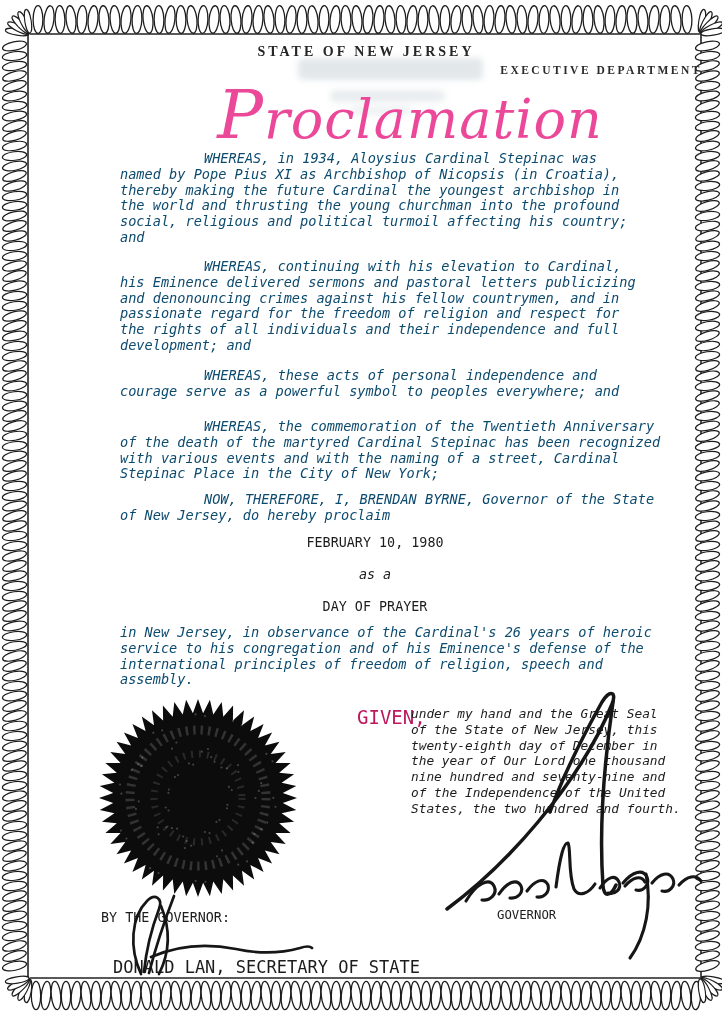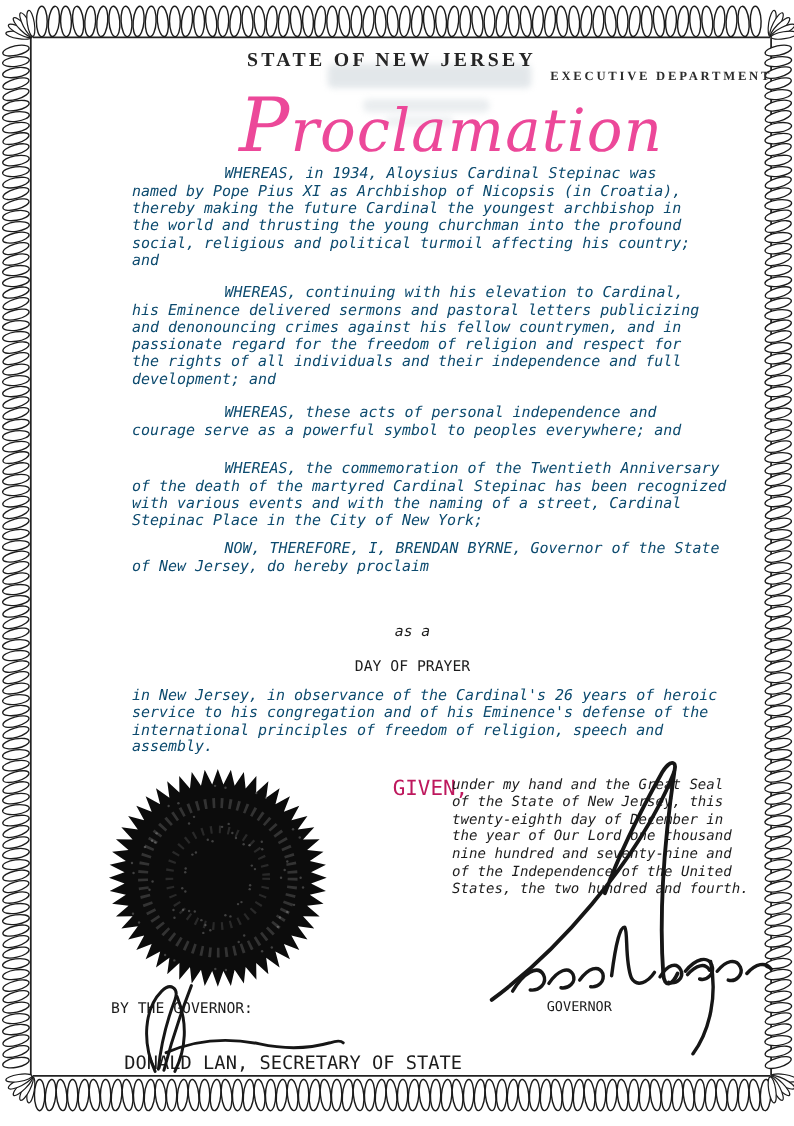--- a/index.html
+++ b/index.html
@@ -1,21 +1,21 @@
 <!DOCTYPE html>
 <html><head>
 <meta charset="utf-8">
 <style>
   html,body{margin:0;padding:0;background:#ffffff;}
   .sheet{position:relative;width:722px;height:1024px;background:#ffffff;overflow:hidden;
          font-family:"DejaVu Sans Mono",monospace;color:#1e1e1e;}
   svg.layer{position:absolute;left:0;top:0;width:722px;height:1024px;pointer-events:none;}
   
-  .agency{position:absolute;top:44px;left:20px;width:672px;text-align:center;
-          font-family:"Liberation Serif",serif;font-weight:700;font-size:18px;
+  .agency{position:absolute;top:44px;left:30px;width:672px;text-align:center;
+          font-family:"Liberation Serif",serif;font-weight:700;font-size:14px;
           letter-spacing:3px;color:#262626;}
   .dept{position:absolute;top:64px;left:30px;width:672px;text-align:right;
         font-family:"Liberation Serif",serif;font-weight:700;font-size:11.5px;
         letter-spacing:2.5px;color:#2b2b2b;}
   .title{position:absolute;top:74px;left:30px;width:672px;text-align:center;
          font-family:"DejaVu Serif",serif;font-style:italic;font-weight:400;
          font-size:54px;line-height:1.2;color:#ec4899;letter-spacing:1px;margin-left:44px;}
   .title::first-letter{font-size:68px;}
   
   .para{position:absolute;left:120px;white-space:pre;
@@ -402,20 +402,21 @@
 development; and</div>
   <div class="para indent" style="top:419px">WHEREAS, the commemoration of the Twentieth Anniversary
 of the death of the martyred Cardinal Stepinac has been recognized
 with various events and with the naming of a street, Cardinal
 Stepinac Place in the City of New York;</div>
   <div class="para indent" style="top:368px">WHEREAS, these acts of personal independence and
 courage serve as a powerful symbol to peoples everywhere; and</div>
   <div class="para indent" style="top:492px">NOW, THEREFORE, I, BRENDAN BYRNE, Governor of the State
 of New Jersey, do hereby proclaim</div>
 
+  <div class="caps-center" style="top:535px">FEBRUARY 10, 1980</div>
   <div class="caps-center" style="top:567px;font-style:italic">as a</div>
   <div class="caps-center" style="top:599px">DAY OF PRAYER</div>
 
   <div class="para" style="top:625px">in New Jersey, in observance of the Cardinal's 26 years of heroic
 service to his congregation and of his Eminence's defense of the
 international principles of freedom of religion, speech and
 assembly.</div>
 
   <div class="given-lead">GIVEN,</div>
   <div class="given-text">under my hand and the Great Seal

